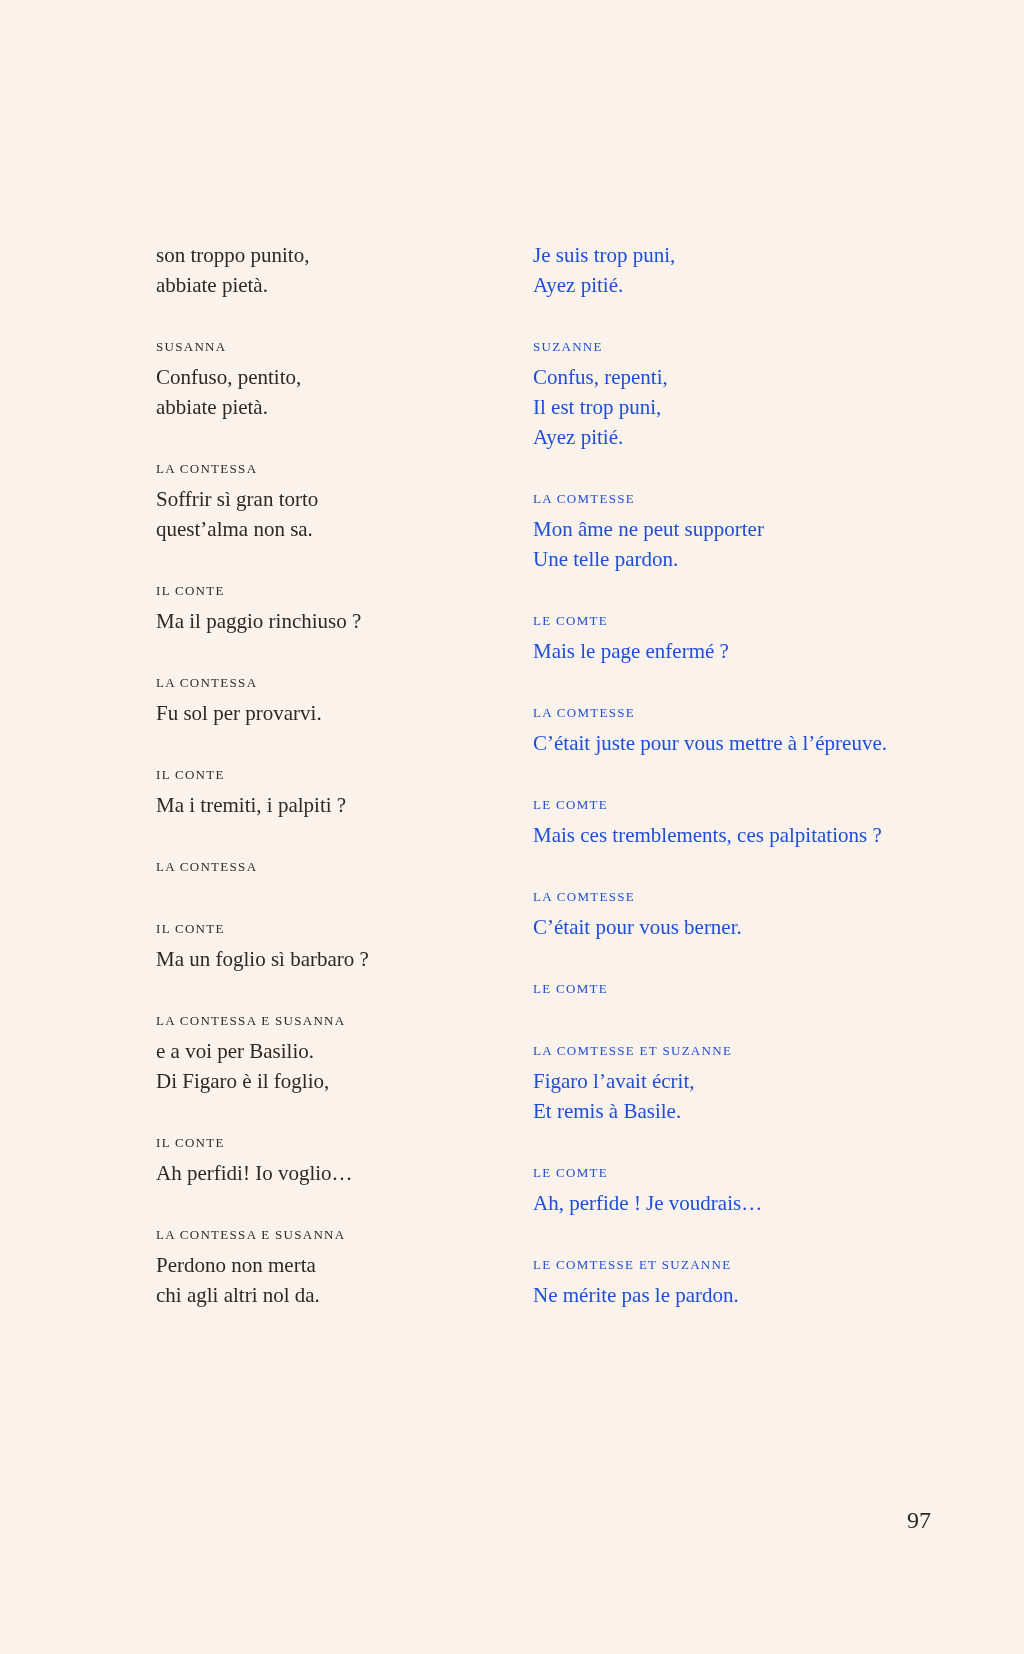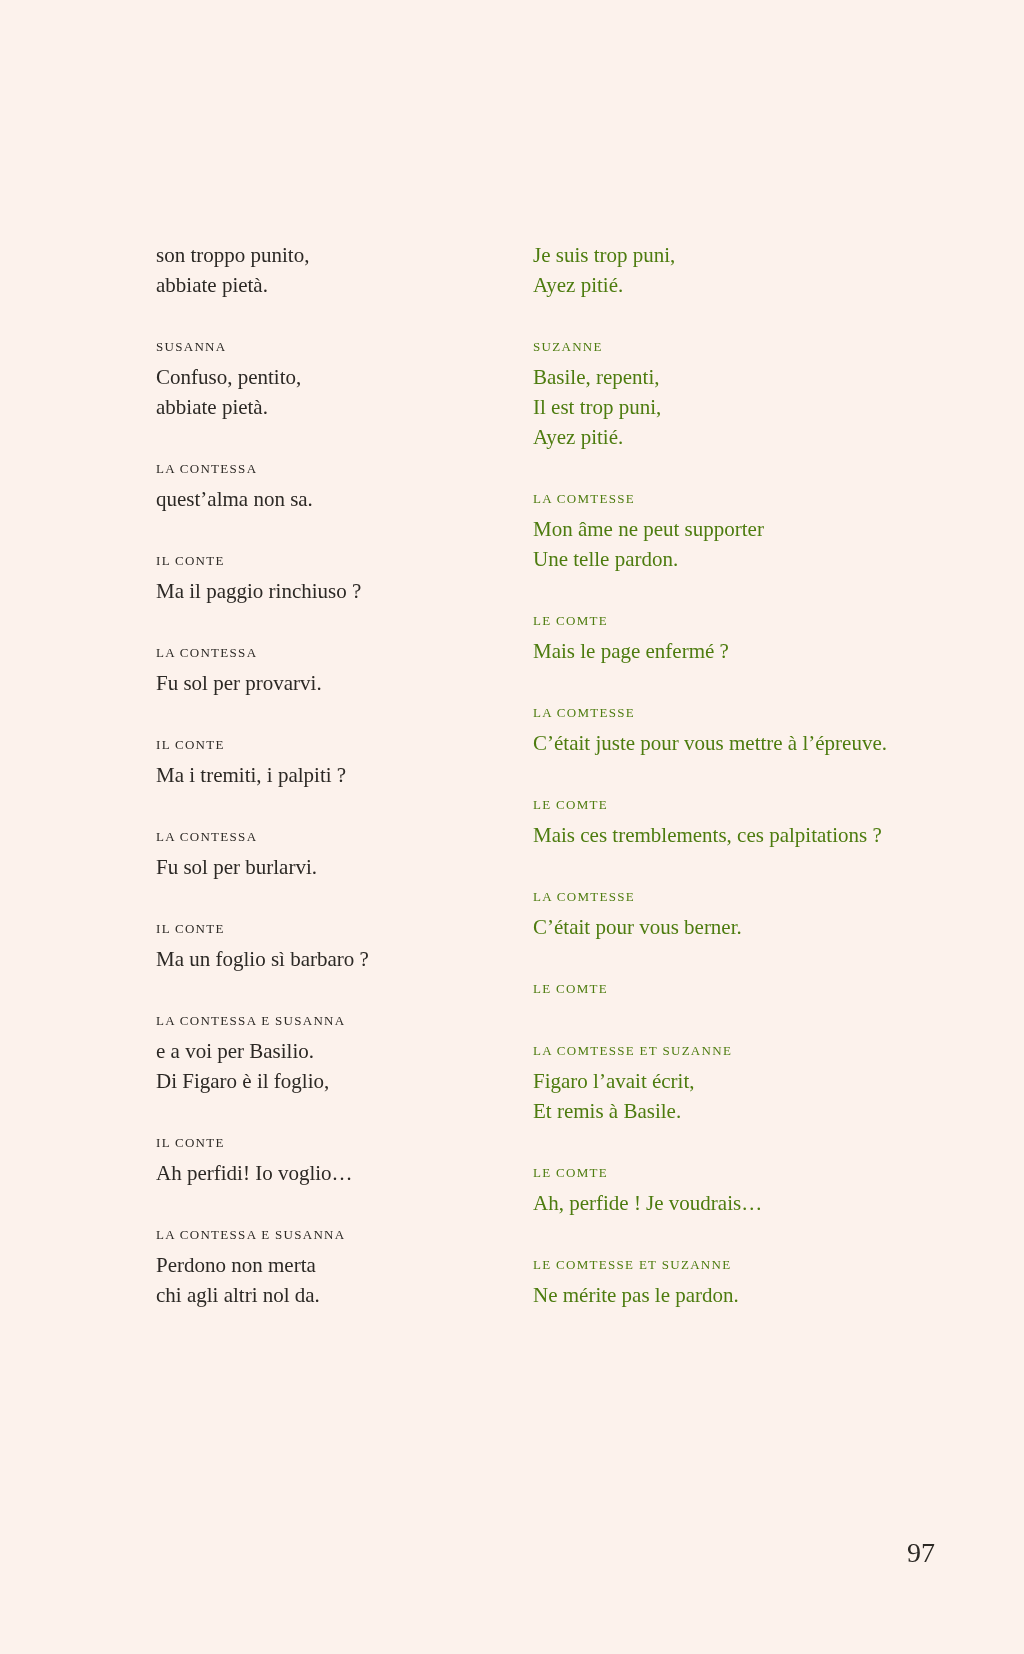--- a/index.html
+++ b/index.html
@@ -34,87 +34,87 @@
     letter-spacing: 1.3px;
     white-space: nowrap;
   }
   .line {
     font-size: 21px;
     line-height: 30px;
     white-space: nowrap;
   }
   .page-number {
     position: absolute;
-    top: 1541px;
+    top: 1508px;
     left: 907px;
-    font-size: 28px;
+    font-size: 24px;
     line-height: 24px;
   }
 </style>
 </head>
 <body style="background: rgb(252, 242, 236);">
 
 <div class="page" style="background: rgb(252, 242, 236); color: rgb(44, 41, 37);">
   <div class="col col-left">
       <div class="block">
         <div class="line">son troppo punito,</div>
         <div class="line">abbiate pietà.</div>
       </div>
       <div class="block">
         <div class="speaker">SUSANNA</div>
         <div class="line">Confuso, pentito,</div>
         <div class="line">abbiate pietà.</div>
       </div>
       <div class="block">
         <div class="speaker">LA CONTESSA</div>
+        <div class="line">Soffrir sì gran torto</div>
         <div class="line">quest’alma non sa.</div>
       </div>
       <div class="block">
         <div class="speaker">IL CONTE</div>
         <div class="line">Ma il paggio rinchiuso ?</div>
       </div>
       <div class="block">
         <div class="speaker">LA CONTESSA</div>
         <div class="line">Fu sol per provarvi.</div>
       </div>
       <div class="block">
         <div class="speaker">IL CONTE</div>
         <div class="line">Ma i tremiti, i palpiti ?</div>
       </div>
       <div class="block">
         <div class="speaker">LA CONTESSA</div>
-        <div class="line">Fu sol per burlarvi.</div>
       </div>
       <div class="block">
         <div class="speaker">IL CONTE</div>
         <div class="line">Ma un foglio sì barbaro ?</div>
       </div>
       <div class="block">
         <div class="speaker">LA CONTESSA E SUSANNA</div>
         <div class="line">e a voi per Basilio.</div>
         <div class="line">Di Figaro è il foglio,</div>
       </div>
       <div class="block">
         <div class="speaker">IL CONTE</div>
         <div class="line">Ah perfidi! Io voglio…</div>
       </div>
       <div class="block">
         <div class="speaker">LA CONTESSA E SUSANNA</div>
         <div class="line">Perdono non merta</div>
         <div class="line">chi agli altri nol da.</div>
       </div>
     </div>
-  <div class="col col-right" style="color: #4d7c0f;">
+  <div class="col col-right" style="color: #1d4ed8;">
       <div class="block">
         <div class="line">Je suis trop puni,</div>
         <div class="line">Ayez pitié.</div>
       </div>
       <div class="block">
         <div class="speaker">SUZANNE</div>
-        <div class="line">Basile, repenti,</div>
+        <div class="line">Confus, repenti,</div>
         <div class="line">Il est trop puni,</div>
         <div class="line">Ayez pitié.</div>
       </div>
       <div class="block">
         <div class="speaker">LA COMTESSE</div>
         <div class="line">Mon âme ne peut supporter</div>
         <div class="line">Une telle pardon.</div>
       </div>
       <div class="block">
         <div class="speaker">LE COMTE</div>

